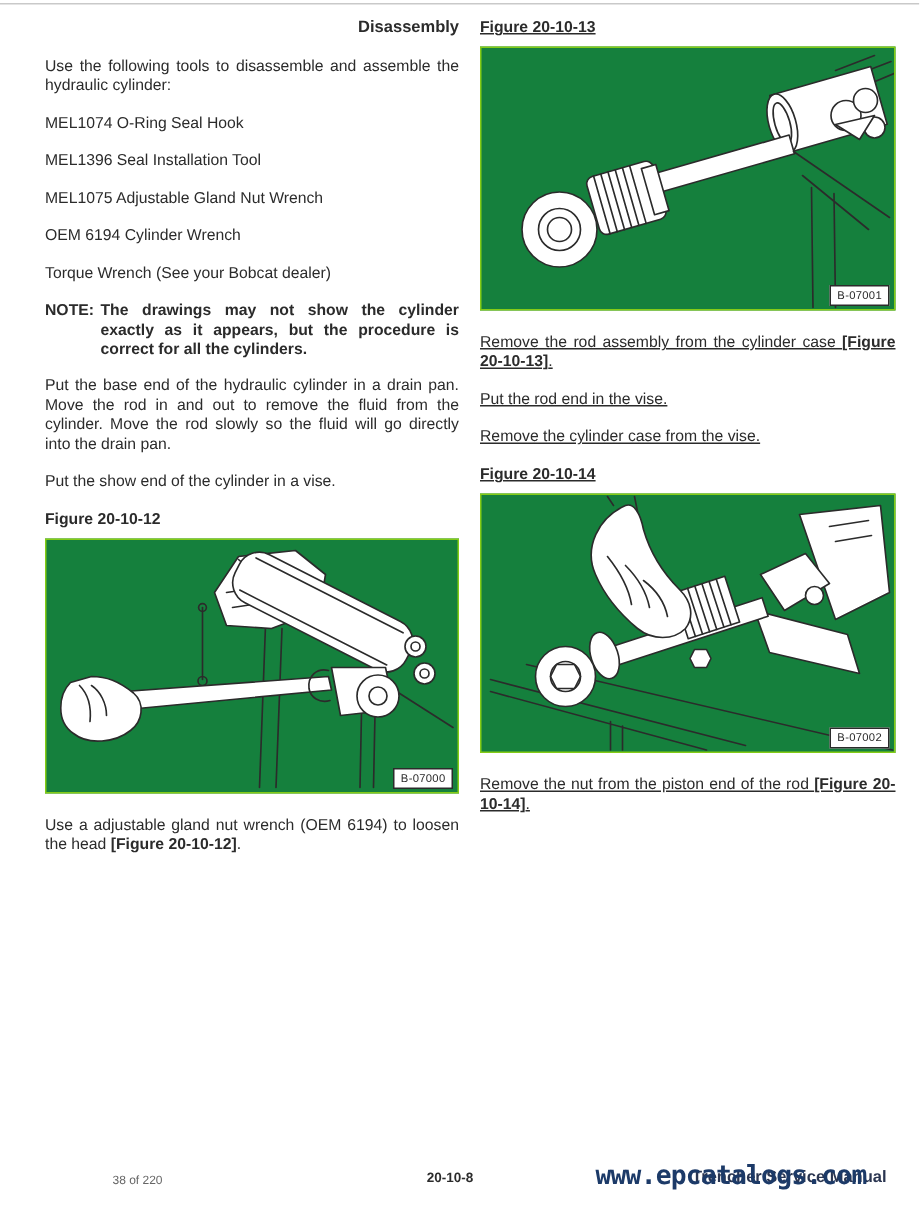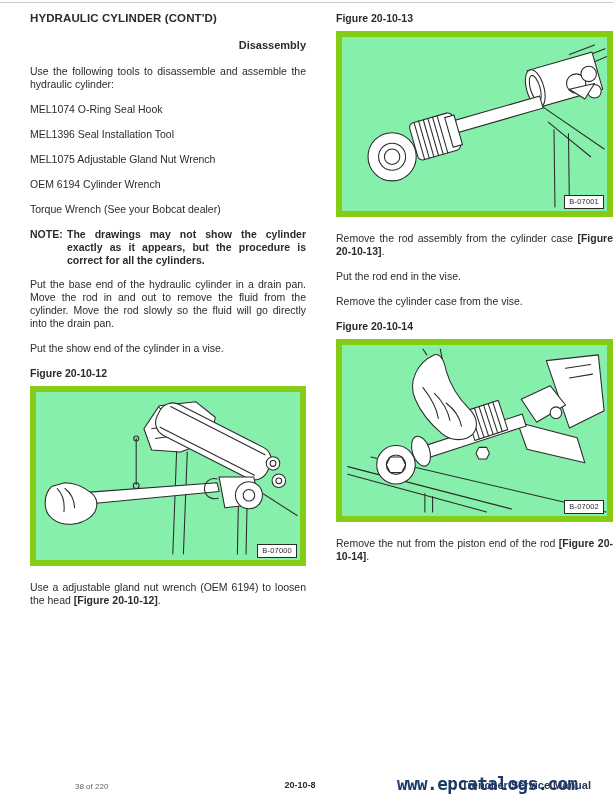--- a/index.html
+++ b/index.html
@@ -3,33 +3,33 @@
 <meta charset="utf-8">
 <style>
   html,body { margin:0; padding:0; background:#ffffff; }
   .page {
     position:relative; width:613px; height:808px; background:#ffffff;
     font-family:"Liberation Sans", sans-serif; color:#2b2b2b; overflow:hidden;
   }
   .top-rule { position:absolute; top:2px; left:0; width:613px; height:1px; background:#c9c9c9; }
   .col { position:absolute; top:12px; }
   .col-left  { left:30px;  width:276px; }
-  .col-right { left:336px; width:277px; }
+  .col-right { left:320px; width:277px;text-decoration:underline; }
 
   .sec-title { font-size:11.5px; font-weight:bold; line-height:13px; margin:0 0 14px 0; letter-spacing:.1px; }
   .sub-title { font-size:11px;   font-weight:bold; line-height:13px; margin:0 0 13px 0;text-align:right; }
   p { font-size:10.5px; line-height:13px; margin:0 0 12px 0; }
   .just { text-align:justify; }
   .tool-line { margin:0 0 12px 0; }
   .note { display:flex; font-weight:bold; margin:0 0 11px 0; }
   .note-label { flex:0 0 37px; font-size:10.5px; line-height:13px; }
   .note-text  { flex:1; font-size:10.5px; line-height:13px; text-align:justify; }
   .fig-caption { font-size:10.5px; font-weight:bold; margin:0 0 6px 0; }
   .fig-box {
-    position:relative; border:6px solid #84cc16; background:#86efac; margin:0 0 15px 0;
+    position:relative; border:1px solid #84cc16; background:#15803d; margin:0 0 15px 0;
   }
   .fig-box.h170 { height:168px; }
   .fig-box.h176 { height:174px; }
   .fig-box.h173 { height:171px; }
   .fig-box svg { display:block; width:100%; height:100%; }
   .fig-label {
     position:absolute; right:3px; bottom:2px; border:1px solid #2b2b2b; background:#fff;
     font-size:7.5px; line-height:12px; padding:0 4px; letter-spacing:.2px;
   }
   b { font-weight:bold; }
@@ -50,21 +50,20 @@
     color:#1c3a68; letter-spacing:-0.5px;
   }
 </style>
 </head>
 <body>
 
 <div class="page">
   <div class="top-rule"></div>
 
   <div class="col col-left">
-    <h1 class="sec-title">HYDRAULIC CYLINDER (CONT'D)</h1>
     <h2 class="sub-title">Disassembly</h2>
     <p class="just">Use the following tools to disassemble and assemble the hydraulic cylinder:</p>
 
     <div>
       <p class="tool-line">MEL1074 O-Ring Seal Hook</p>
       <p class="tool-line">MEL1396 Seal Installation Tool</p>
       <p class="tool-line">MEL1075 Adjustable Gland Nut Wrench</p>
       <p class="tool-line">OEM 6194 Cylinder Wrench</p>
       <p class="tool-line">Torque Wrench (See your Bobcat dealer)</p>
     </div>

